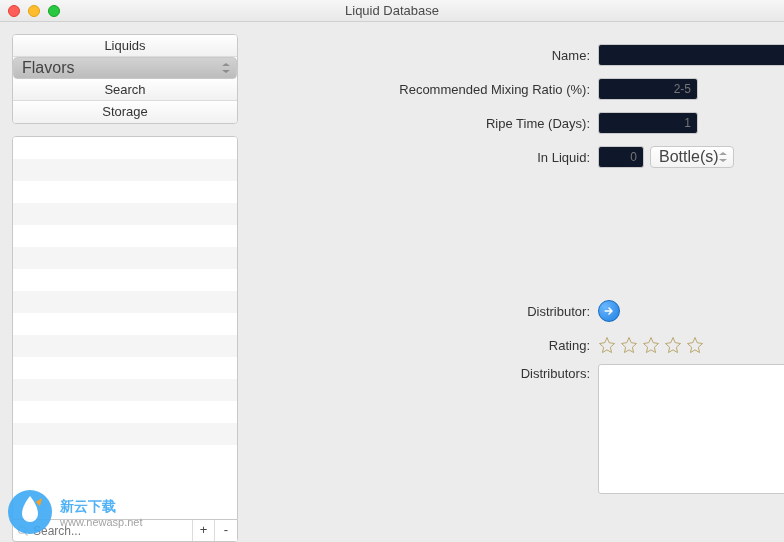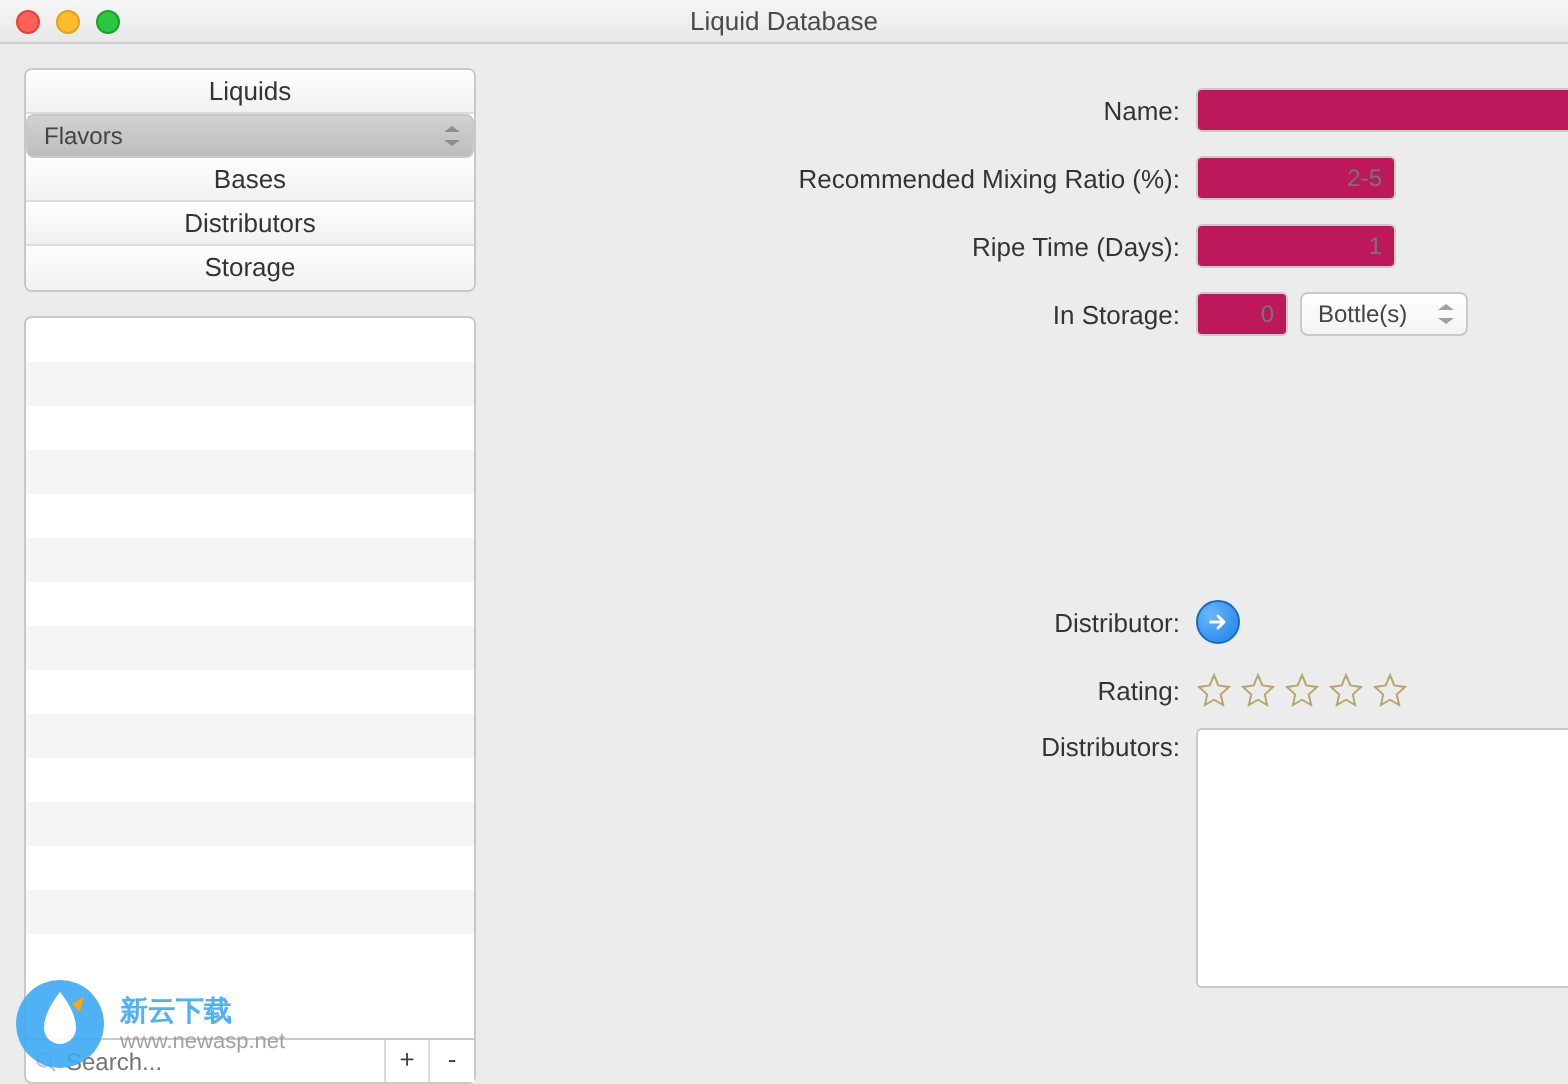--- a/index.html
+++ b/index.html
@@ -30,23 +30,23 @@
     .search-wrap { flex: 1; display: flex; align-items: center; padding: 0 4px; border-right: 1px solid #dcdcdc; }
     .search-icon { width: 12px; height: 12px; margin-right: 4px; opacity: 0.5; }
     .search { flex: 1; border: none; outline: none; font-size: 12px; color: #888; background: transparent; }
     .pm-btn { width: 22px; text-align: center; line-height: 20px; font-size: 13px; color: #444; border-right: 1px solid #dcdcdc; cursor: pointer; background: #fff; }
     .pm-btn:last-child { border-right: none; }
     
     .main { flex: 1; padding: 18px 18px 0 0; position: relative; }
     .form-row { display: flex; align-items: center; height: 30px; margin-bottom: 4px; }
     .lbl { width: 360px; text-align: right; padding-right: 8px; font-size: 13px; color: #333; }
     .fld { flex: 1; display: flex; align-items: center; gap: 6px; }
-    .txt { height: 22px; border: 1px solid #c9c9c9; border-radius: 3px; background: #be185d; font-size: 12px; padding: 0 6px; }
+    .txt { height: 22px; border: 1px solid #c9c9c9; border-radius: 3px; background: #0f172a; font-size: 12px; padding: 0 6px; }
     .txt.r { text-align: right; color: #b8b8b8; }
-    .sel { height: 22px; border: 1px solid #c9c9c9; border-radius: 4px; background: linear-gradient(#fff, #f3f3f3); font-size: 12px; padding: 0 18px 0 8px; position: relative; display: flex; align-items: center; color: #444; cursor: pointer; }
+    .sel { height: 22px; border: 1px solid #c9c9c9; border-radius: 4px; background: linear-gradient(#fff, #f3f3f3); font-size: 16px; padding: 0 18px 0 8px; position: relative; display: flex; align-items: center; color: #444; cursor: pointer; }
     .sel::after { content: ''; position: absolute; right: 6px; top: 50%; width: 8px; height: 10px; transform: translateY(-50%); background: linear-gradient(#666,#666); clip-path: polygon(50% 0, 100% 30%, 0 30%, 50% 0, 0 70%, 100% 70%, 50% 100%, 0 70%); opacity: 0.6; }
     .go-btn { width: 22px; height: 22px; border-radius: 50%; background: radial-gradient(circle at 30% 30%, #6ab7ff, #1e7fe0); display: flex; align-items: center; justify-content: center; cursor: pointer; border: 1px solid #186bc0; }
     .go-btn svg { width: 12px; height: 12px; }
     .stars { display: flex; gap: 4px; }
     .star { width: 18px; height: 18px; cursor: pointer; }
     .star svg { width: 100%; height: 100%; }
     .desc-row { display: flex; align-items: flex-start; margin-top: 4px; }
     .ta { width: 200px; height: 130px; border: 1px solid #c9c9c9; border-radius: 3px; background: #fff; font-size: 12px; padding: 4px; resize: none; }
     
     .watermark { position: absolute; left: 6px; bottom: 6px; display: flex; align-items: center; gap: 6px; opacity: 0.9; pointer-events: none; }
@@ -64,22 +64,21 @@
     <div class="tl g"></div>
   </div>
   <div class="title">Liquid Database</div>
 </div>
 
 <div class="content">
   <div class="sidebar">
     <div class="cat-list">
       <div class="cat-item">Liquids</div>
       <div class="cat-item sel">Flavors</div>
-      <div class="cat-item">Bases</div>
-      <div class="cat-item">Distributors</div>
+      <div class="cat-item">Search</div>
       <div class="cat-item">Storage</div>
     </div>
     <div class="item-list">
       <div class="row even"></div>
       <div class="row odd"></div>
       <div class="row even"></div>
       <div class="row odd"></div>
       <div class="row even"></div>
       <div class="row odd"></div>
       <div class="row even"></div>
@@ -119,21 +118,21 @@
         <input class="txt r" style="width: 100px;" placeholder="2-5">
       </div>
     </div>
     <div class="form-row">
       <div class="lbl">Ripe Time (Days):</div>
       <div class="fld">
         <input class="txt r" style="width: 100px;" placeholder="1">
       </div>
     </div>
     <div class="form-row">
-      <div class="lbl">In Storage:</div>
+      <div class="lbl">In Liquid:</div>
       <div class="fld">
         <input class="txt r" style="width: 46px;" placeholder="0">
         <div class="sel" style="width:84px">
             <span>Bottle(s)</span>
           </div>
       </div>
     </div>
 
     <div style="height:120px"></div>
 

